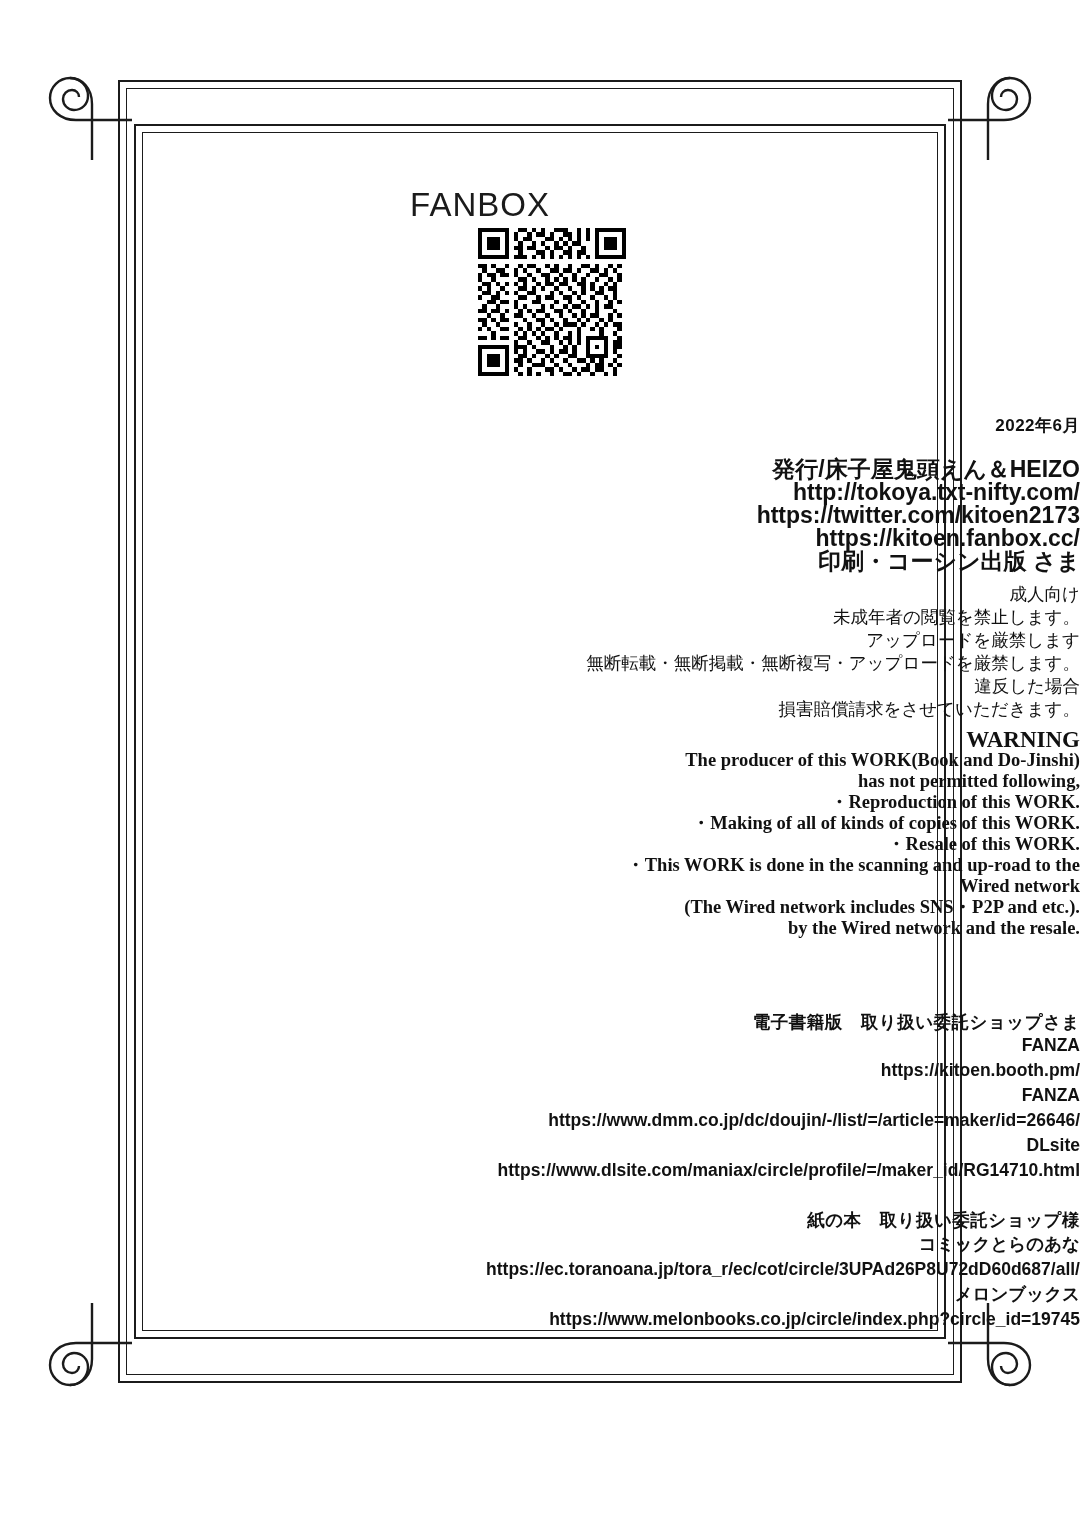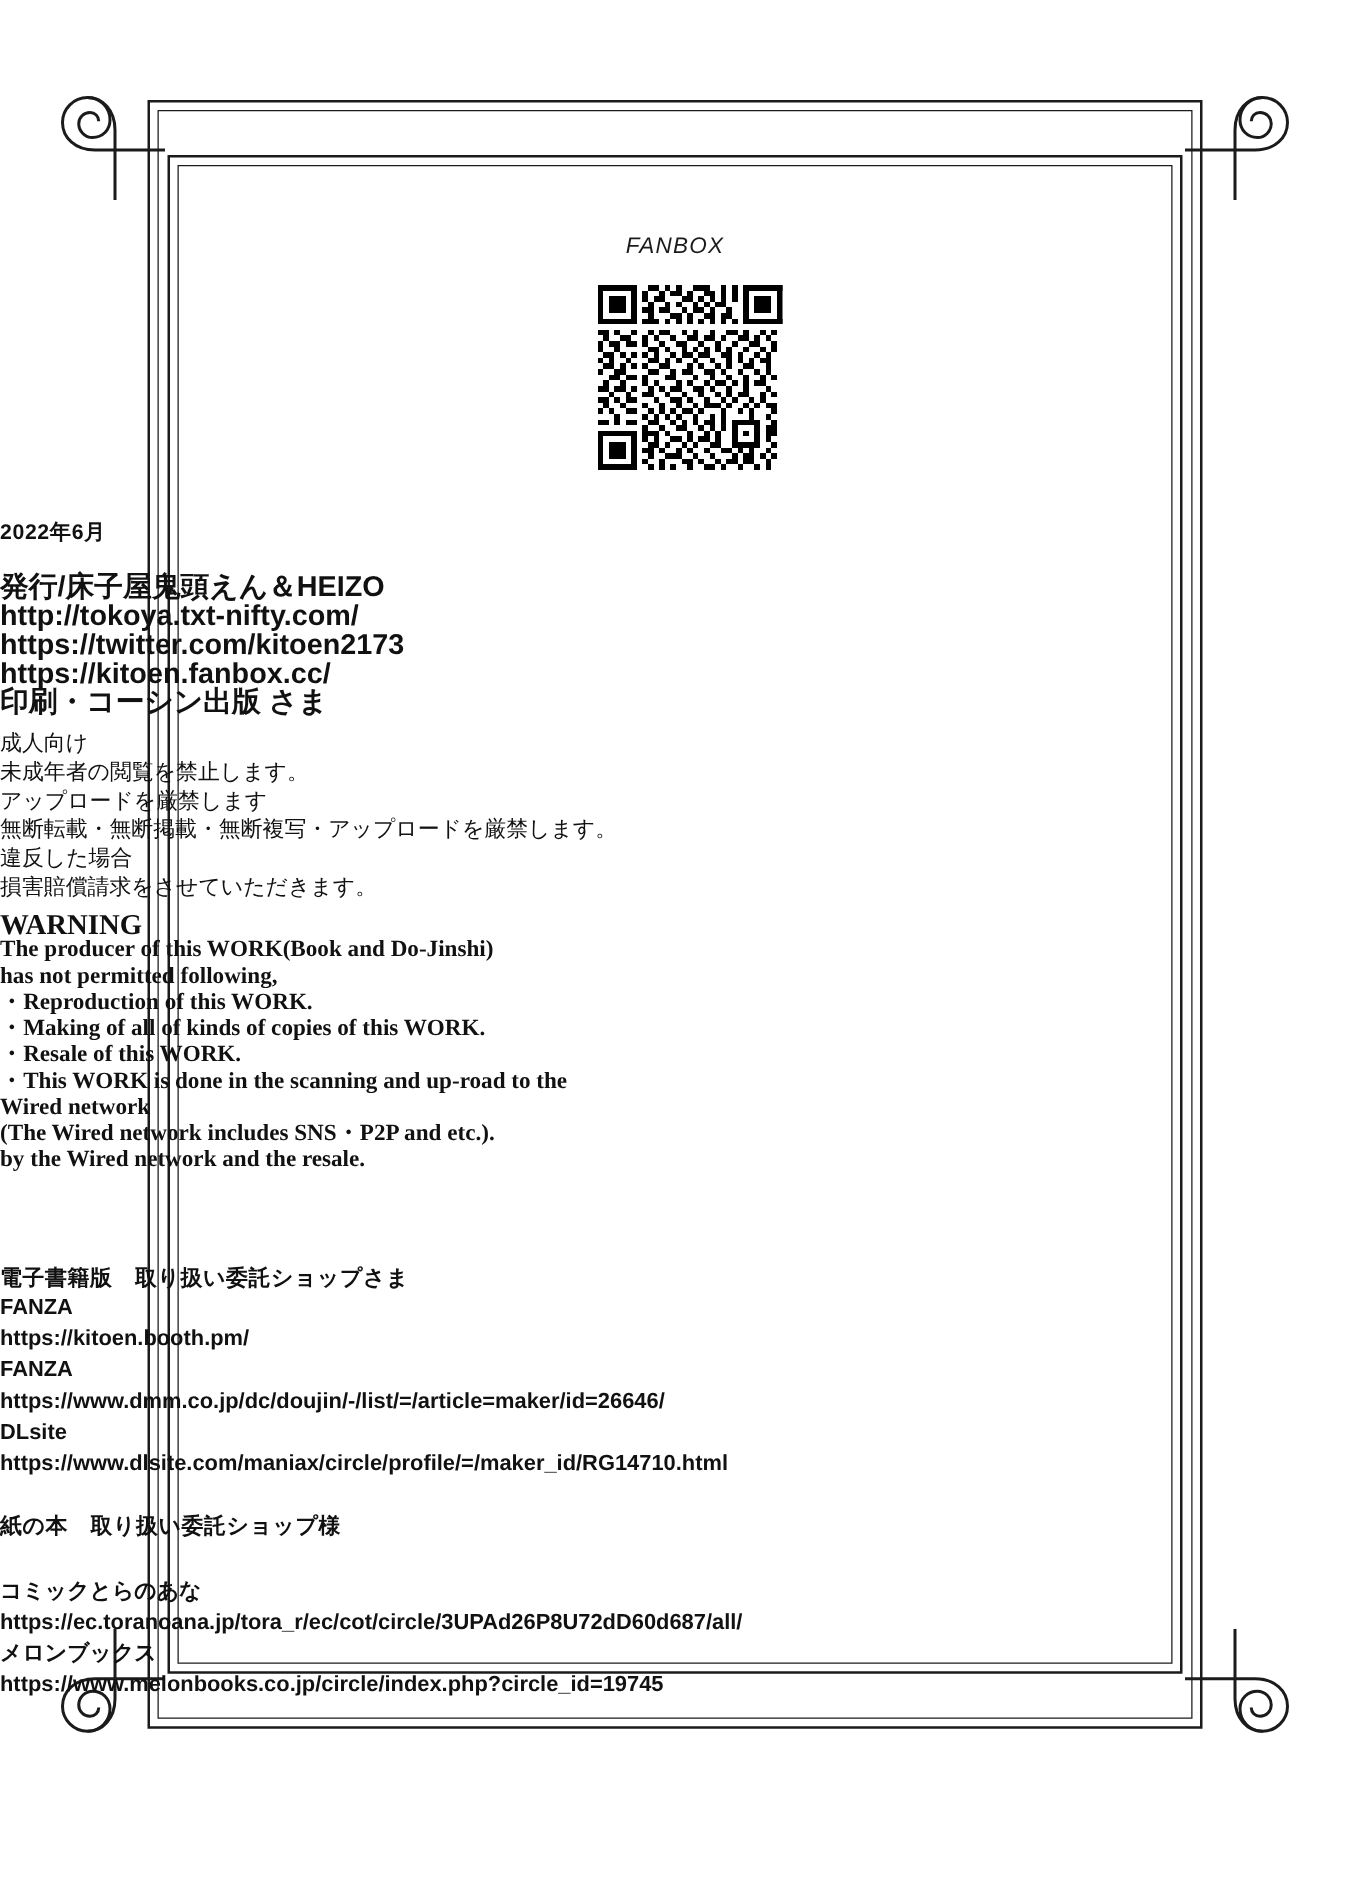--- a/index.html
+++ b/index.html
@@ -49,44 +49,43 @@
   .content {
     position: absolute;
     left: 0;
     top: 0;
     width: 1080px;
     text-align: center;
   }
   .fanbox-title {
     position: absolute;
     top: 186px;
-    width: 1080px;
-    font-size: 18px;
+    width: 960px;
+    font-size: 33px;
     letter-spacing: 1px;
     color: #1b1b1b;
-    font-style: italic;
   }
   .qr-wrap {
     position: absolute;
     top: 228px;
     left: 478px;
     width: 148px;
     height: 148px;
   }
   .qr {
     width: 148px;
     height: 148px;
     display: block;
     image-rendering: pixelated;
   }
 
   .block {
     position: absolute;
     width: 1080px;
-    text-align: left;
+    text-align: right;
   }
   .date-line {
     top: 414px;
     font-size: 17px;
     font-weight: bold;
     letter-spacing: 0.5px;
   }
   .pub-block {
     top: 458px;
     font-size: 23px;
@@ -128,21 +127,20 @@
     top: 1208px;
     font-size: 17.5px;
     font-weight: bold;
     letter-spacing: 0.5px;
   }
   .shop-block-2 {
     top: 1232px;
     font-size: 17.5px;
     font-weight: bold;
     line-height: 25px;
-    margin-top: 28px;
   }
   .line { display: block; }
 </style>
 </head>
 <body>
 
 <div class="frame-outer">
   <div class="frame-line frame-l1"></div>
   <div class="frame-line frame-l2"></div>
   <div class="frame-line frame-l3"></div>

